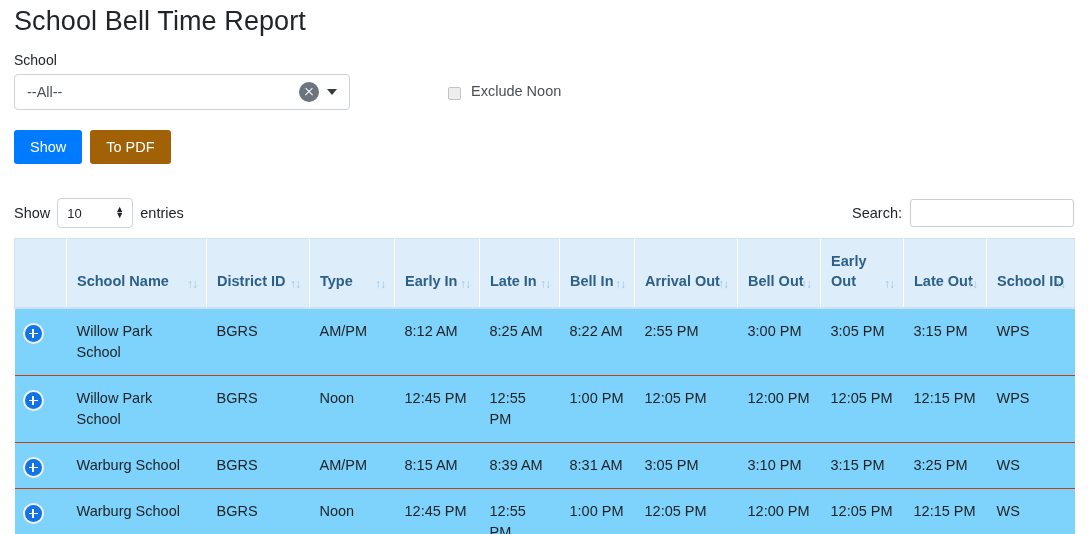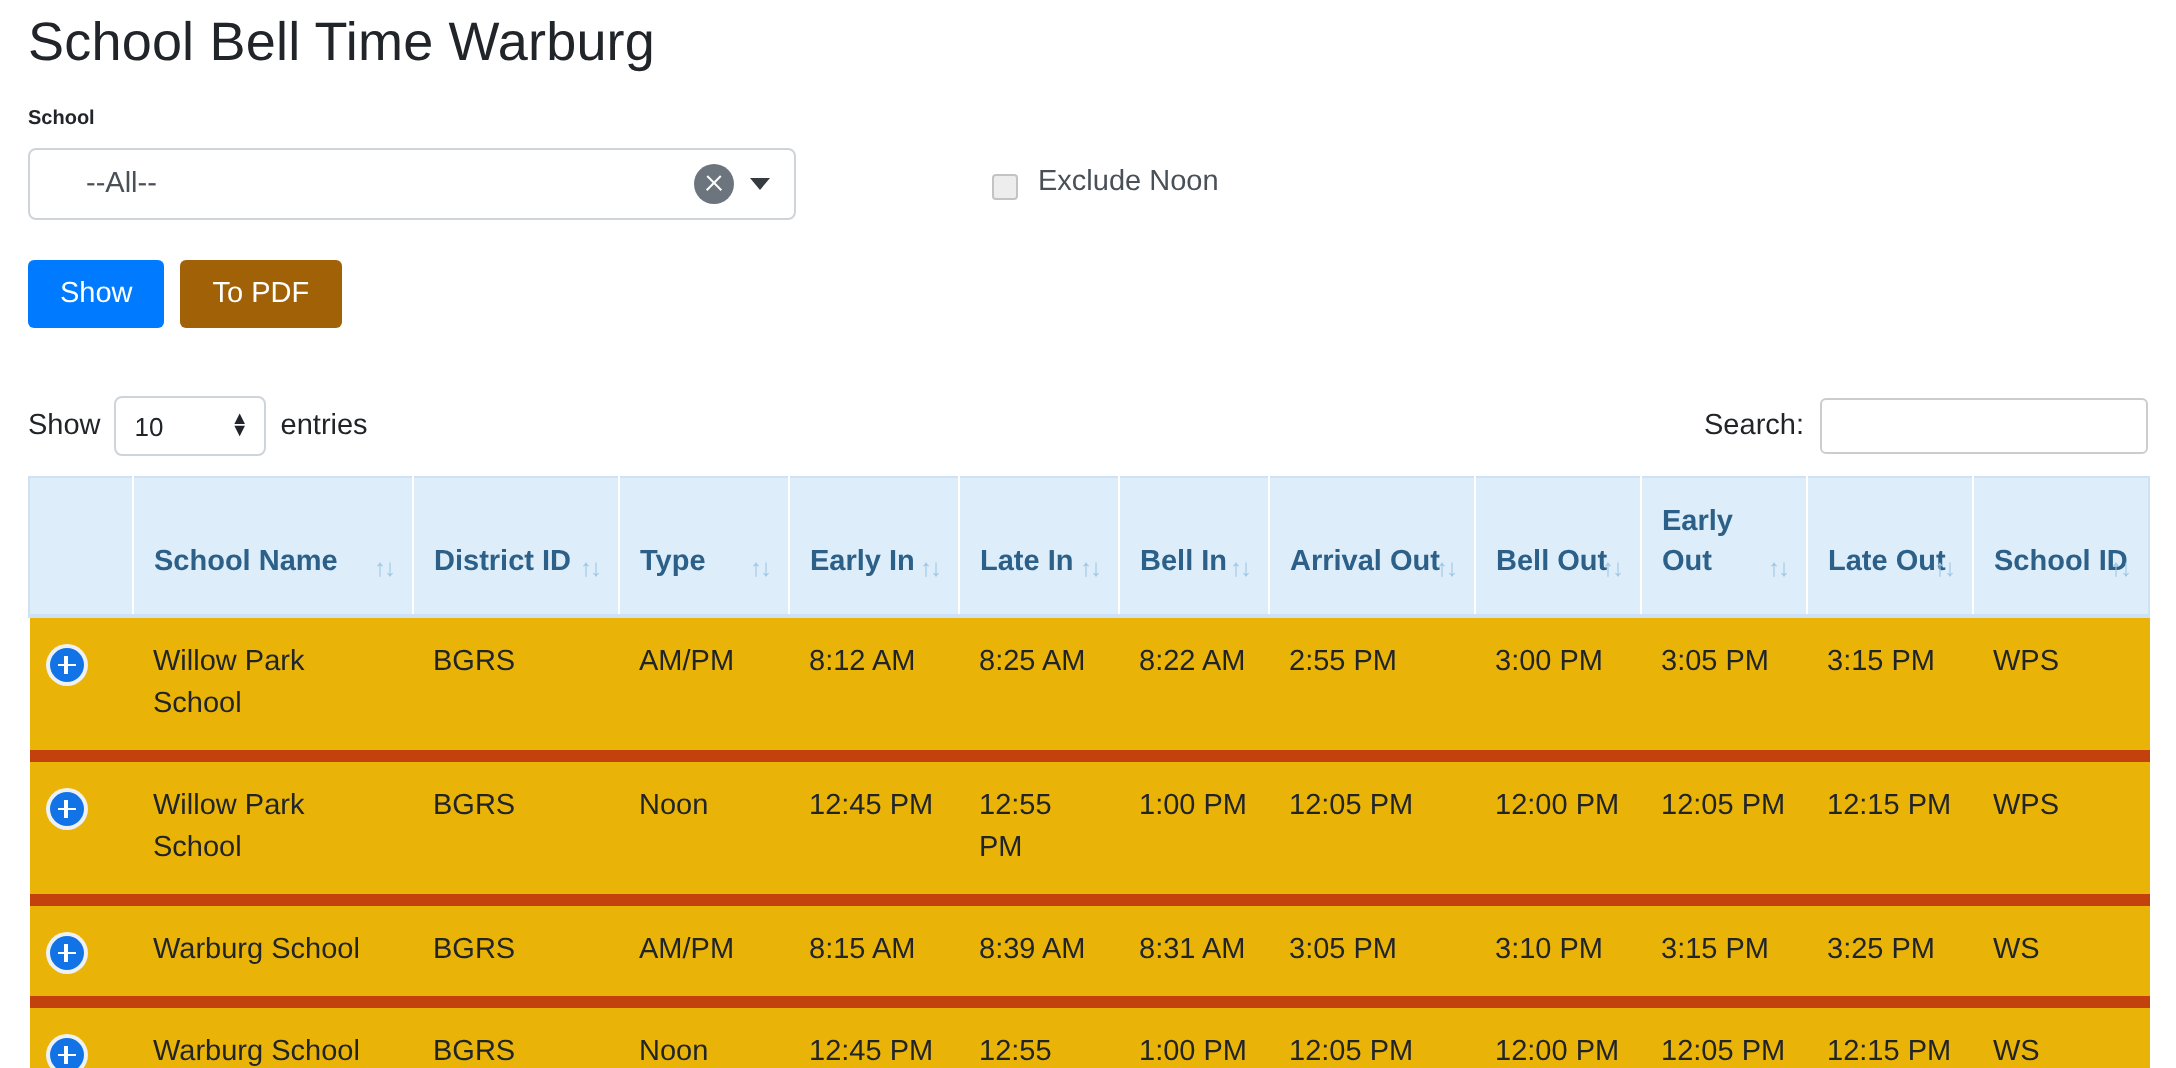--- a/index.html
+++ b/index.html
@@ -31,41 +31,40 @@
     color: #212529;
     margin: 4px 0 0 14px;
     letter-spacing: 0.1px;
   }
 
   
   .filter-area {
     margin: 14px 0 0 14px;
   }
   .field-label {
-    font-size: 10px;
-    font-weight: bold;
+    font-size: 14px;
+    font-weight: normal;
     color: #212529;
     line-height: 16px;
     margin-bottom: 6px;
   }
   .form-row {
     display: flex;
     align-items: flex-start;
   }
   .select-wrap {
     position: relative;
-    width: 384px;
+    width: 336px;
     height: 36px;
     border: 1px solid #ced4da;
     border-radius: 4px;
     background: #fff;
     box-sizing: border-box;
     display: flex;
     align-items: center;
-    padding-left: 16px;
   }
   .select-value {
     font-size: 14.5px;
     color: #495057;
     padding-left: 12px;
     flex: 1;
     line-height: 34px;
   }
   .clear-btn {
     width: 20px;
@@ -249,24 +248,24 @@
     position: absolute;
     right: 9px;
     bottom: 13px;
     letter-spacing: -1px;
     white-space: nowrap;
   }
   table.report tbody td {
     font-size: 14.5px;
     color: #212529;
     padding: 12px 10px;
-    border-bottom: 6px solid #c2410c;
+    border-bottom: 1px solid #c2410c;
     vertical-align: top;
     line-height: 21px;
-    background: #eab308;
+    background: #7dd3fc;
     box-sizing: border-box;
     word-wrap: break-word;
   }
   td.expander {
     text-align: left;
     padding-left: 14px;
     cursor: pointer;
   }
   .plus-icon {
     display: inline-block;
@@ -304,21 +303,21 @@
   col.c-bout { width: 83px; }
   col.c-eout { width: 83px; }
   col.c-lout { width: 83px; }
   col.c-sid  { width: 88px; }
 </style>
 </head>
 <body>
 
 <div class="page">
 
-  <h1 class="page-title">School Bell Time Warburg</h1>
+  <h1 class="page-title">School Bell Time Report</h1>
 
   <div class="filter-area">
     <div class="field-label">School</div>
     <div class="form-row">
 
       <div class="select-wrap">
         <span class="select-value">--All--</span>
         <span class="clear-btn"></span>
         <span class="caret"></span>
       </div>

